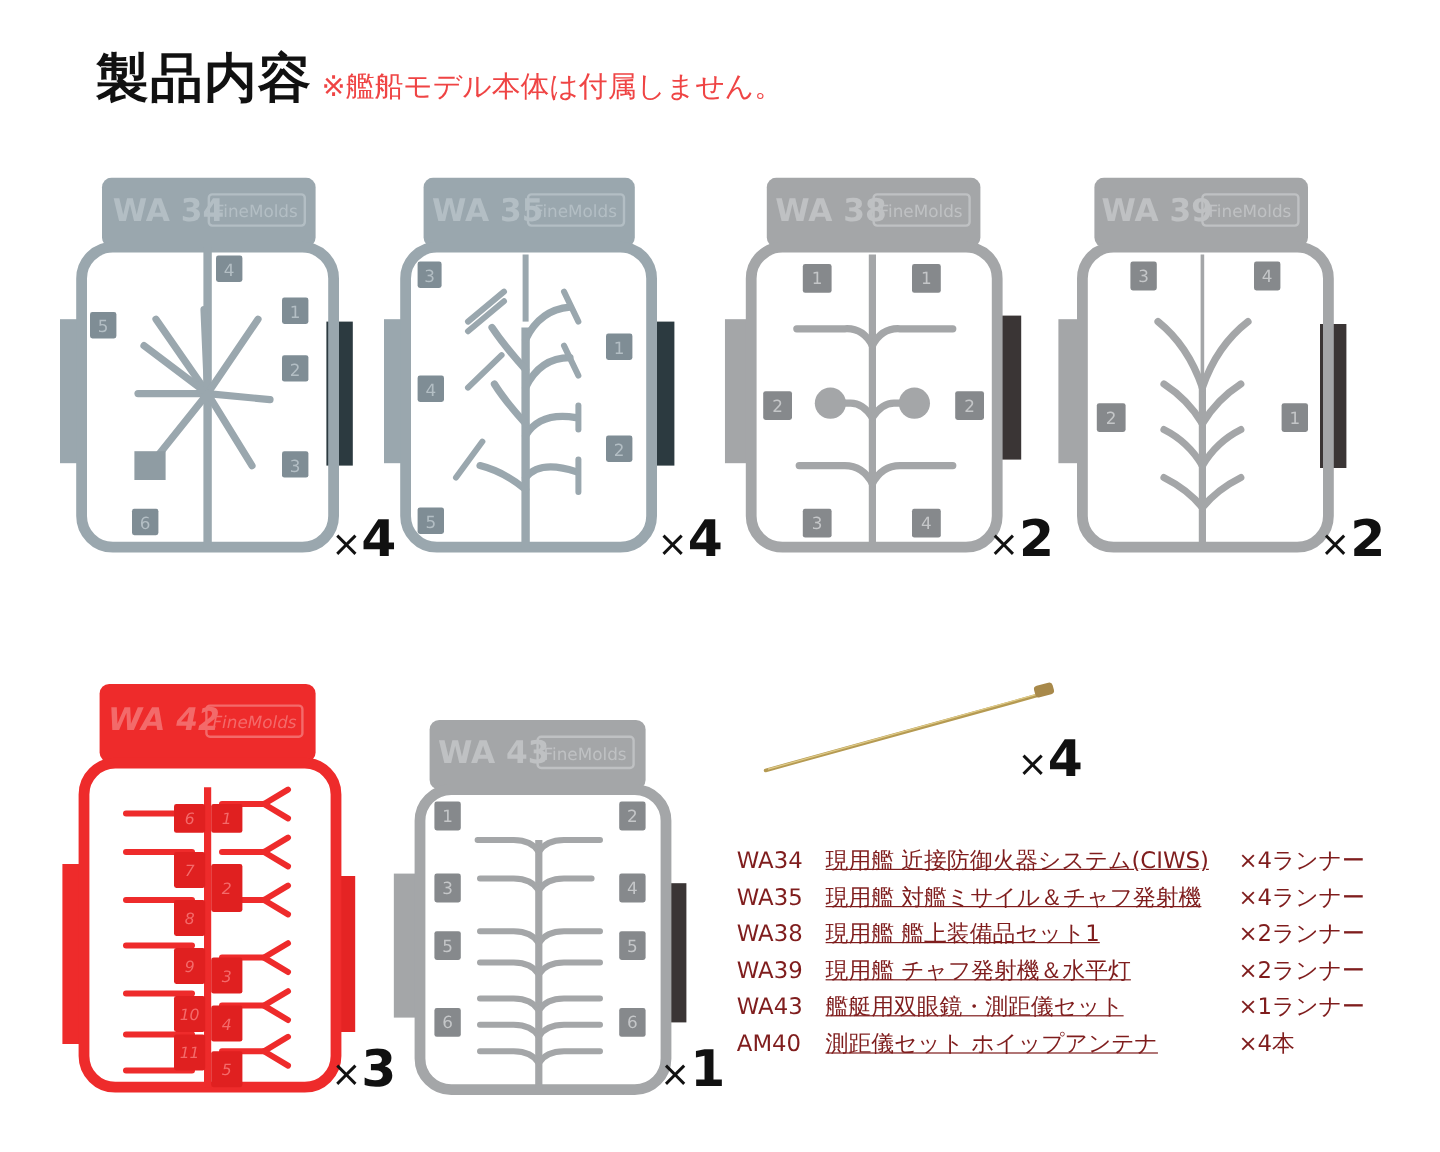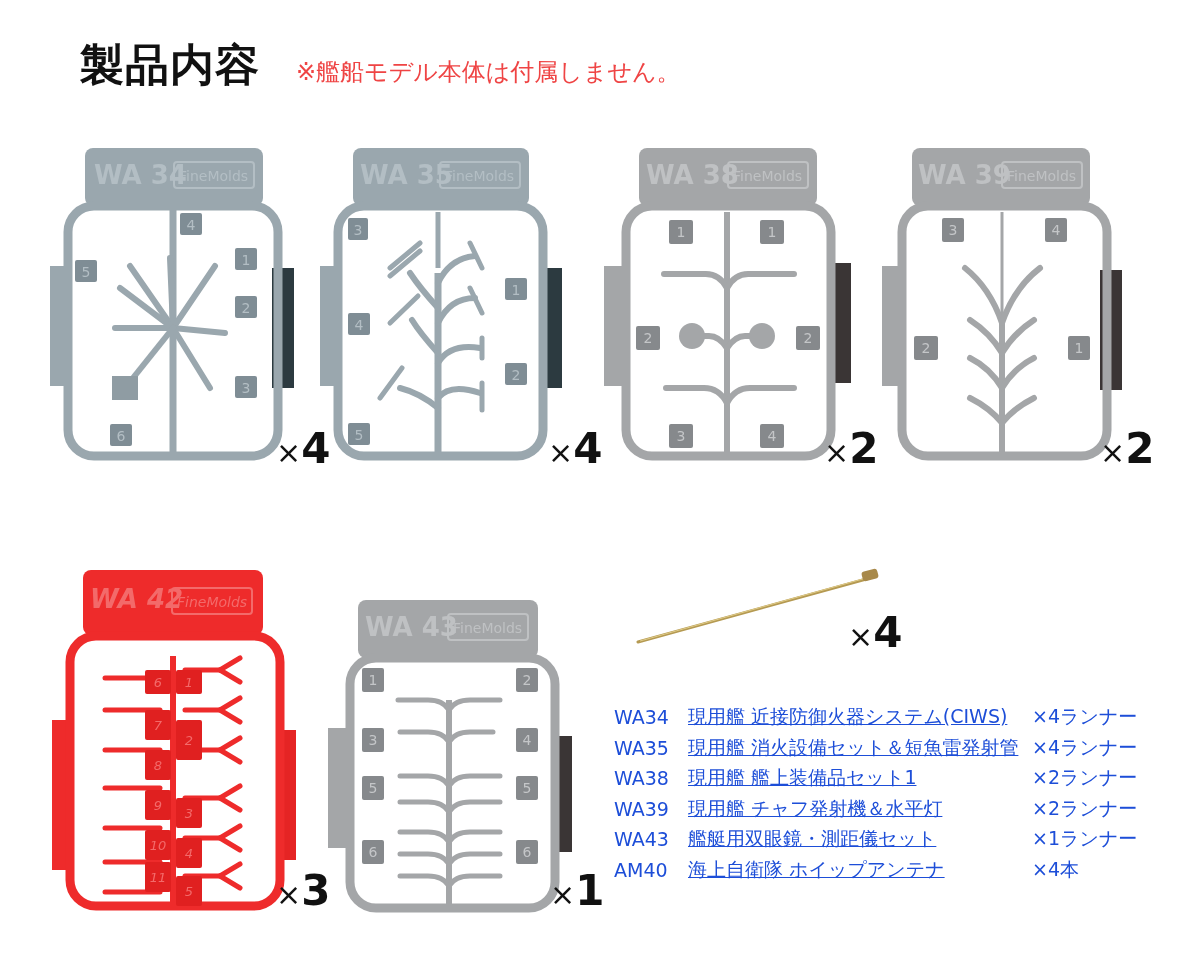--- a/index.html
+++ b/index.html
@@ -1,30 +1,30 @@
 <!DOCTYPE html>
 <html><head>
   <meta charset="utf-8">
   <style>
     html, body { margin: 0; padding: 0; background: #ffffff; }
     body { width: 1200px; height: 960px; position: relative; overflow: hidden; font-family: "DejaVu Sans", sans-serif; color: #111; }
-    .title-wrap { position: absolute; left: 80px; top: 36px; display: flex; align-items: baseline; gap: 28px; }
+    .title-wrap { position: absolute; left: 80px; top: 36px; display: flex; align-items: baseline; }
     .title-main { font-size: 44px; font-weight: bold; letter-spacing: 1px; color: #111; }
     .title-note { font-size: 24px; margin-left: 8px; color: #ef4444; }
 
     .sprue { position: absolute; }
     .sprue svg { display: block; }
     .qty { position: absolute; font-family: "DejaVu Sans", sans-serif; color: #111; line-height: 1; }
     .qty .x { font-size: 30px; font-weight: normal; }
     .qty .n { font-size: 42px; font-weight: bold; }
 
     .antenna { position: absolute; left: 630px; top: 560px; width: 260px; height: 90px; }
 
     .table { position: absolute; left: 614px; top: 702px; width: 560px; }
-    .row { display: flex; height: 30.5px; align-items: center; font-size: 19px; color: #1d4ed8; white-space: nowrap; }
+    .row { display: flex; height: 30.5px; align-items: center; font-size: 19px; color: #7f1d1d; white-space: nowrap; }
     .row .code { width: 74px; }
     .row .name { width: 344px; text-decoration: underline; }
     .row .count { flex: 1; }
   </style>
 </head>
 <body>
 
 <div class="title-wrap">
   <span class="title-main">製品内容</span>
   <span class="title-note">※艦船モデル本体は付属しません。</span>
@@ -331,36 +331,36 @@
 </div>
 
 <div class="table">
   <div class="row">
     <span class="code">WA34</span>
     <span class="name">現用艦 近接防御火器システム(CIWS)</span>
     <span class="count">×4ランナー</span>
   </div>
   <div class="row">
     <span class="code">WA35</span>
-    <span class="name">現用艦 消火設備セット＆短魚雷発射管</span>
+    <span class="name">現用艦 対艦ミサイル＆チャフ発射機</span>
     <span class="count">×4ランナー</span>
   </div>
   <div class="row">
     <span class="code">WA38</span>
     <span class="name">現用艦 艦上装備品セット1</span>
     <span class="count">×2ランナー</span>
   </div>
   <div class="row">
     <span class="code">WA39</span>
     <span class="name">現用艦 チャフ発射機＆水平灯</span>
     <span class="count">×2ランナー</span>
   </div>
   <div class="row">
     <span class="code">WA43</span>
     <span class="name">艦艇用双眼鏡・測距儀セット</span>
     <span class="count">×1ランナー</span>
   </div>
   <div class="row">
     <span class="code">AM40</span>
-    <span class="name">海上自衛隊 ホイップアンテナ</span>
+    <span class="name">測距儀セット ホイップアンテナ</span>
     <span class="count">×4本</span>
   </div>
 </div>
 
 </body></html>

